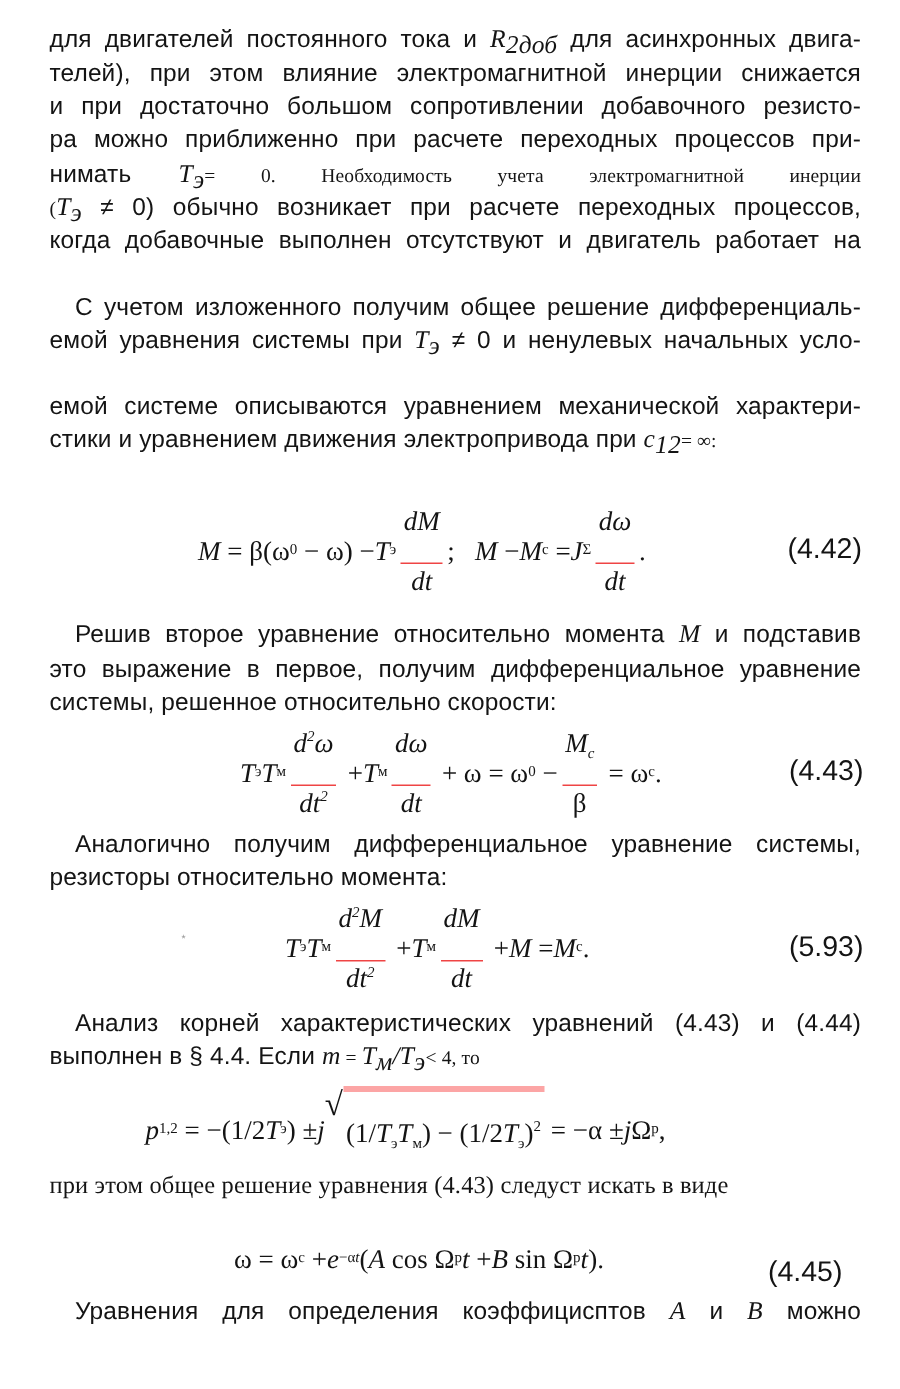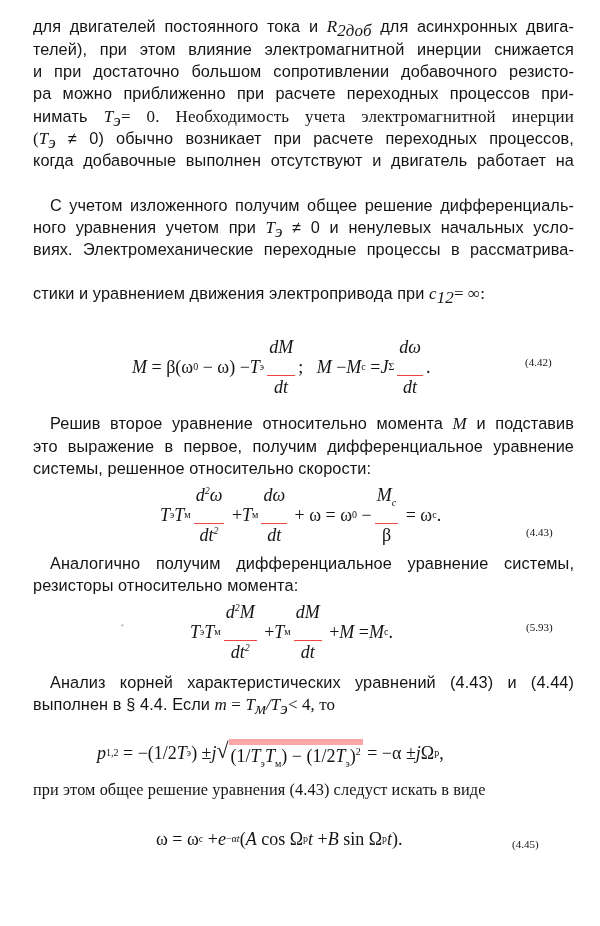--- a/index.html
+++ b/index.html
@@ -11,53 +11,53 @@
   .page { position: absolute; left: 0; top: 12px; width: 588px; height: 926px; }
   .line {
     position: absolute; left: 33px; width: 541px;
     font-size: 16.3px; line-height: 20px; white-space: nowrap;
     text-align: justify; text-align-last: justify;
     letter-spacing: 0.1px;
   }
   .line.last { text-align-last: left; }
   .line.indent { left: 50px; width: 524px; }
   .math { font-family: "Liberation Serif", "DejaVu Serif", serif; font-style: italic; font-size: 17px; }
-  .up { font-family: "Liberation Serif", "DejaVu Serif", serif; font-style: normal; font-size: 17px; }
+  .up { font-family: "Liberation Serif", "DejaVu Serif", serif; font-style: normal; font-size: 13px; }
   sub, sup { font-size: 10px; line-height: 0; }
   .formula {
     position: absolute; font-family: "Liberation Serif", "DejaVu Serif", serif;
     font-size: 18px; white-space: nowrap; display: flex; align-items: center;
   }
   .frac { display: inline-flex; flex-direction: column; align-items: center; vertical-align: middle; margin: 0 3px; }
   .frac .num { border-bottom: 1px solid #ef4444; padding: 0 2px 18px; line-height: 20px; font-style: italic; }
   .frac .den { padding-top: 1px; line-height: 20px; font-style: italic; }
   .i { font-style: italic; }
-  .eqno { position: absolute; font-family: Liberation Serif, serif; font-size: 11px; }
+  .eqno { position: absolute; font-family: Liberation Sans, sans-serif; font-size: 19px; }
   .sqrt { display: inline-flex; align-items: stretch; }
   .sqrt .rad { font-size: 22px; line-height: 24px; }
-  .sqrt .body { border-top: 6px solid #fca5a5; padding: 0 2px; line-height: 22px; }
+  .sqrt .body { border-top: 4px solid #fca5a5; padding: 16px 2px; line-height: 22px; }
   .pagenum { position: absolute; left: 287px; top: 892px; font-family: "Liberation Serif", serif; font-size: 14px; margin-top: 24px; }
   .speck { position: absolute; left: 121px; top: 611px; font-size: 7px; color: #999; }
 </style>
 </head>
 <body>
 
 <div class="page">
 
   <div class="line" style="top:4px"><span>для двигателей постоянного тока и </span><span class="math">R</span><sub class="math">2доб</sub><span> для асинхронных двига-</span></div>
   <div class="line" style="top:27px">телей), при этом влияние электромагнитной инерции снижается</div>
   <div class="line" style="top:49px">и при достаточно большом сопротивлении добавочного резисто-</div>
   <div class="line" style="top:71px">ра можно приближенно при расчете переходных процессов при-</div>
   <div class="line" style="top:94px"><span>нимать </span><span class="math">T</span><sub class="math">э</sub><span class="up">= 0. Необходимость учета электромагнитной инерции</span></div>
   <div class="line" style="top:116px"><span class="up">(</span><span class="math">T</span><sub class="math">э</sub><span> ≠ 0) обычно возникает при расчете переходных процессов,</span></div>
   <div class="line" style="top:138px">когда добавочные выполнен отсутствуют и двигатель работает на</div>
 
   <div class="line indent" style="top:183px">С учетом изложенного получим общее решение дифференциаль-</div>
-  <div class="line" style="top:205px"><span>ного уравнения учетом при </span><span class="math">T</span><sub class="math">э</sub><span> ≠ 0 и ненулевых начальных усло-</span></div>
-  <div class="line" style="top:227px">виях. Электромеханические переходные процессы в рассматрива-</div>
+  <div class="line" style="top:205px"><span>емой уравнения системы при </span><span class="math">T</span><sub class="math">э</sub><span> ≠ 0 и ненулевых начальных усло-</span></div>
+  <div class="line" style="top:249px">емой системе описываются уравнением механической характери-</div>
   <div class="line last" style="top:271px"><span>стики и уравнением движения электропривода при </span><span class="math">c</span><sub class="math">12</sub><span class="up">= ∞:</span></div>
 
   <div class="formula" style="left:132px; top:330px; height:50px;">
     <span class="i">M</span>&nbsp;= β(ω<sub>0</sub>&nbsp;− ω) − <span class="i">T</span><sub>э</sub>
     <span class="frac">
         <span class="num">dM</span>
         <span class="den">dt</span>
       </span>;&nbsp;&nbsp;&nbsp;
     <span class="i">M</span>&nbsp;− <span class="i">M</span><sub>с</sub>&nbsp;= <span class="i">J</span><sub>Σ</sub>
     <span class="frac">
@@ -79,21 +79,21 @@
       </span>&nbsp;+ <span class="i">T</span><sub>м</sub>
     <span class="frac">
         <span class="num">dω</span>
         <span class="den">dt</span>
       </span>&nbsp;+ ω = ω<sub>0</sub>&nbsp;−
     <span class="frac">
         <span class="num"><span class="i">M</span><sub>с</sub></span>
         <span class="den" style="font-style:normal">β</span>
       </span>&nbsp;= ω<sub>с</sub>.
   </div>
-  <div class="eqno" style="left:526px; top:492px;margin-top:22px;">(4.43)</div>
+  <div class="eqno" style="left:526px; top:492px;">(4.43)</div>
 
   <div class="line indent" style="top:541px">Аналогично получим дифференциальное уравнение системы,</div>
   <div class="line last" style="top:563px">резисторы относительно момента:</div>
 
   <span class="speck">*</span>
   <div class="formula" style="left:190px; top:594px; height:52px;">
     <span class="i">T</span><sub>э</sub><span class="i">T</span><sub>м</sub>
     <span class="frac">
         <span class="num">d<sup>2</sup>M</span>
         <span class="den">dt<sup>2</sup></span>
@@ -117,15 +117,16 @@
     &nbsp;= −α ± <span class="i">j</span>Ω<sub>р</sub>,
   </div>
 
   <div class="line last" style="top:768px; left:33px;font-family:Liberation Serif, serif;">при этом общее решение уравнения (4.43) следуст искать в виде</div>
 
   <div class="formula" style="left:156px; top:810px; height:34px;">
     ω = ω<sub>с</sub>&nbsp;+ <span class="i">e</span><sup>−α<span class="i">t</span></sup>(<span class="i">A</span>&nbsp;cos Ω<sub>р</sub><span class="i">t</span>&nbsp;+ <span class="i">B</span>&nbsp;sin Ω<sub>р</sub><span class="i">t</span>).
   </div>
   <div class="eqno" style="left:512px; top:826px;">(4.45)</div>
 
+  <div class="line indent" style="top:852px"><span>Уравнения для определения коэффицисптов </span><span class="math">A</span><span> и </span><span class="math">B</span><span> можно</span></div>
 
   <div class="pagenum">287</div>
 </div>
 
 </body></html>

